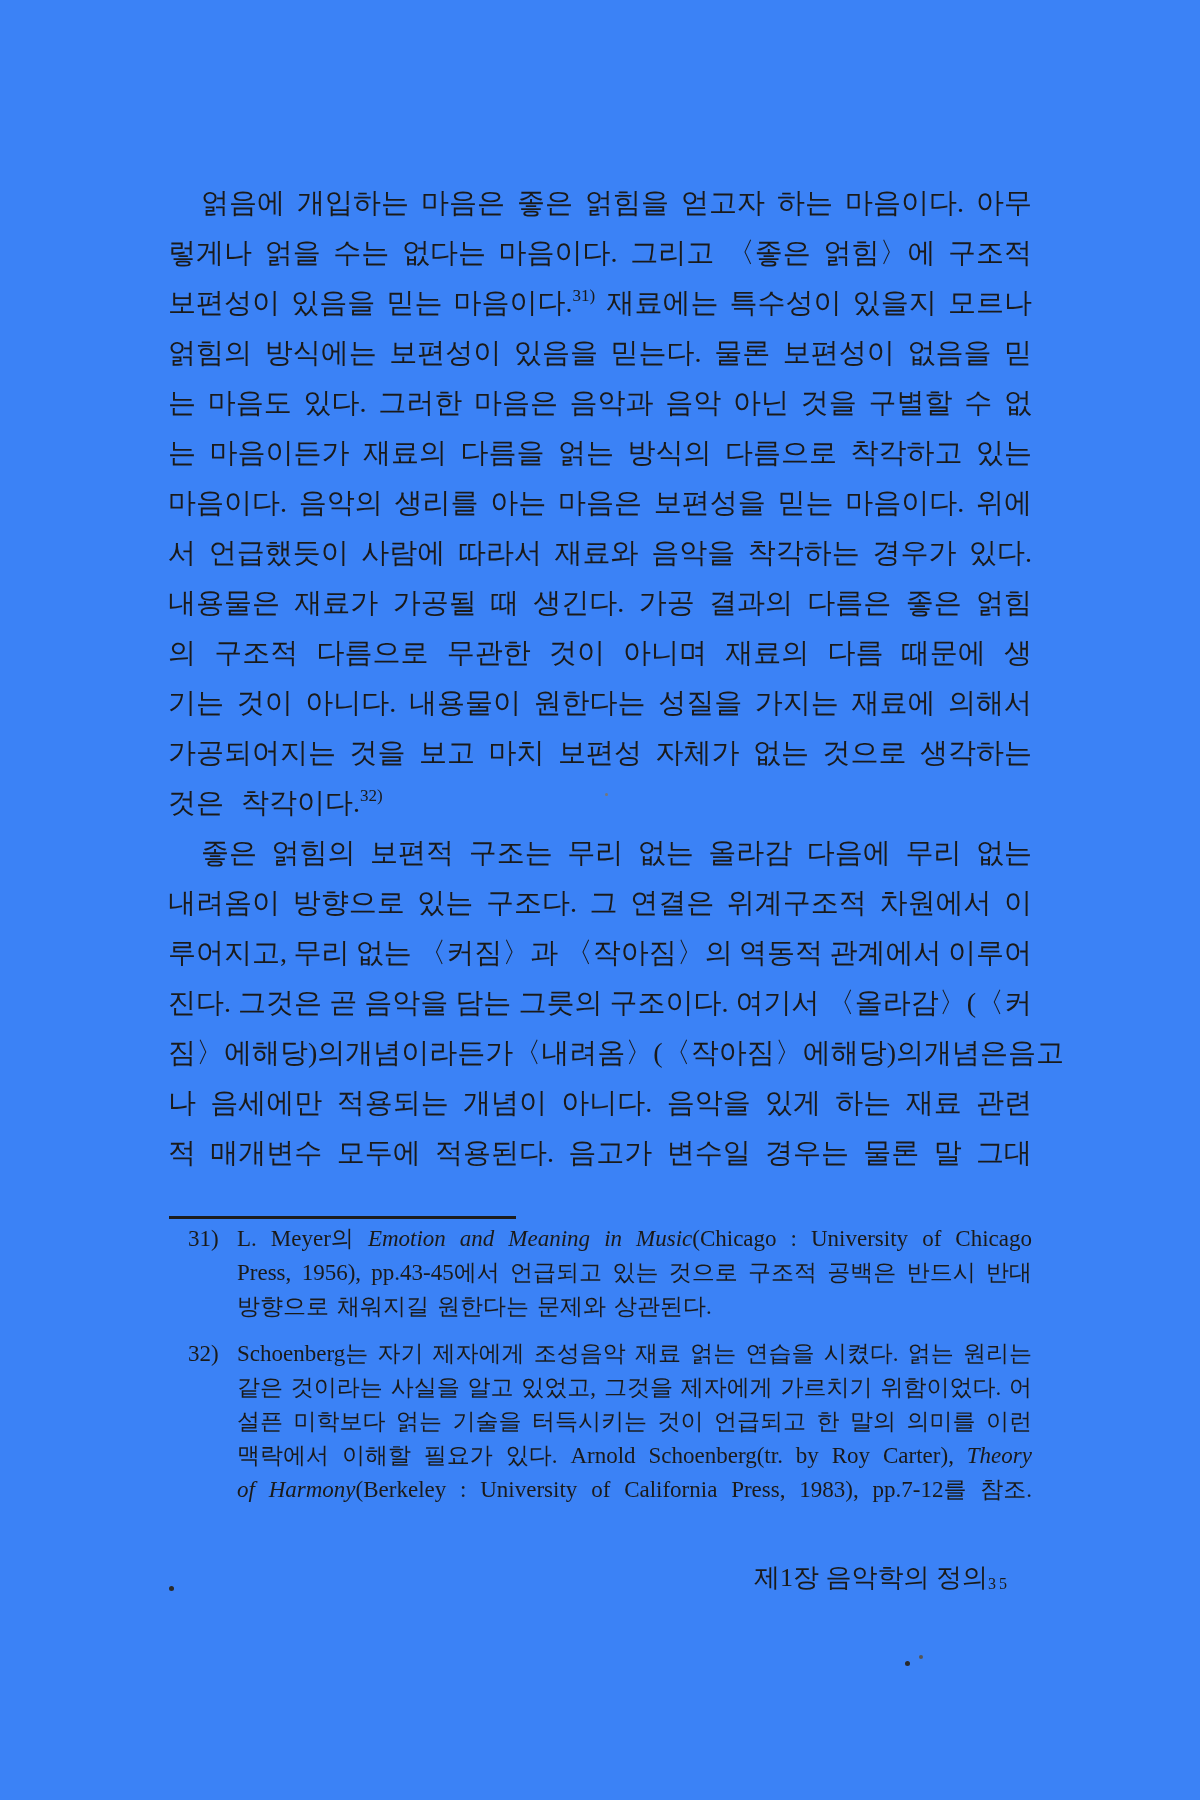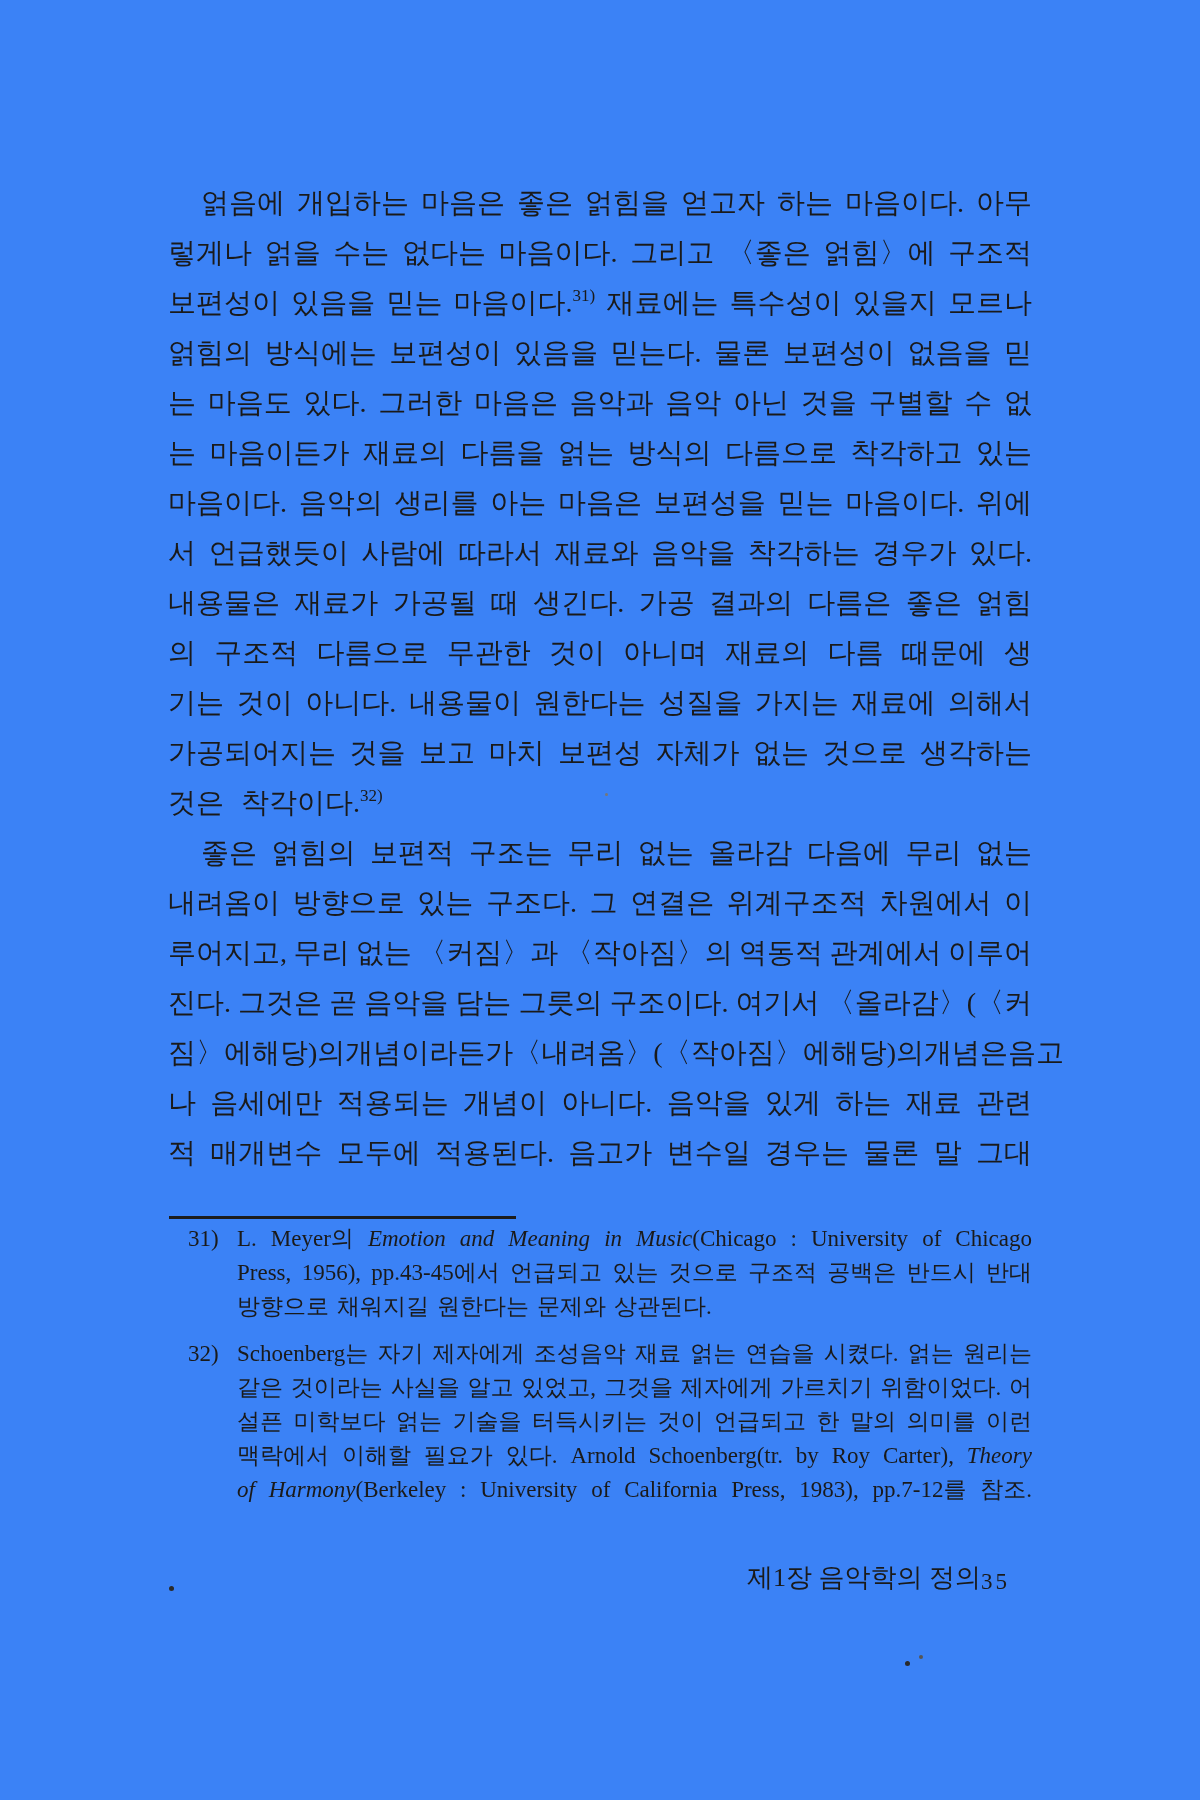--- a/index.html
+++ b/index.html
@@ -31,21 +31,21 @@
     height:34px;font-size:23px;line-height:34px;
     display:flex;justify-content:space-between;align-items:baseline;white-space:nowrap;
   }
   .fn-line.no-just{justify-content:flex-start;column-gap:8px;}
   
   .page-footer{
     position:absolute;top:1562px;right:190px;
     display:flex;align-items:baseline;
     font-size:26px;line-height:32px;
   }
-  .pagenum{font-size:23px;position:relative;top:3px;letter-spacing:3px;}
+  .pagenum{font-size:16px;position:relative;top:3px;letter-spacing:3px;}
   
   .speck{position:absolute;border-radius:50%;background:#2a2a2a;}
   .speck.s1{left:169px;top:1586px;width:5px;height:5px;}
   .speck.s2{left:905px;top:1661px;width:5px;height:5px;}
   .speck.s3{left:919px;top:1655px;width:4px;height:4px;background:#555;}
   .speck.s4{left:605px;top:793px;width:3px;height:3px;background:#777;}
 </style>
 </head>
 <body>
 

